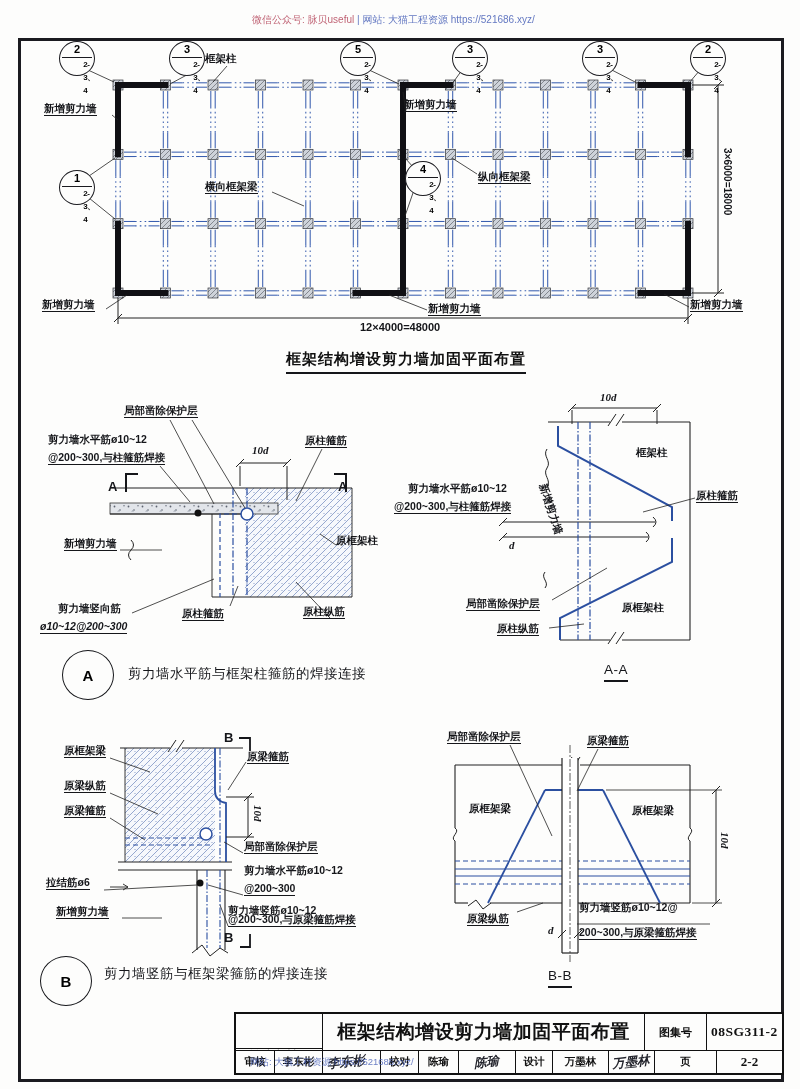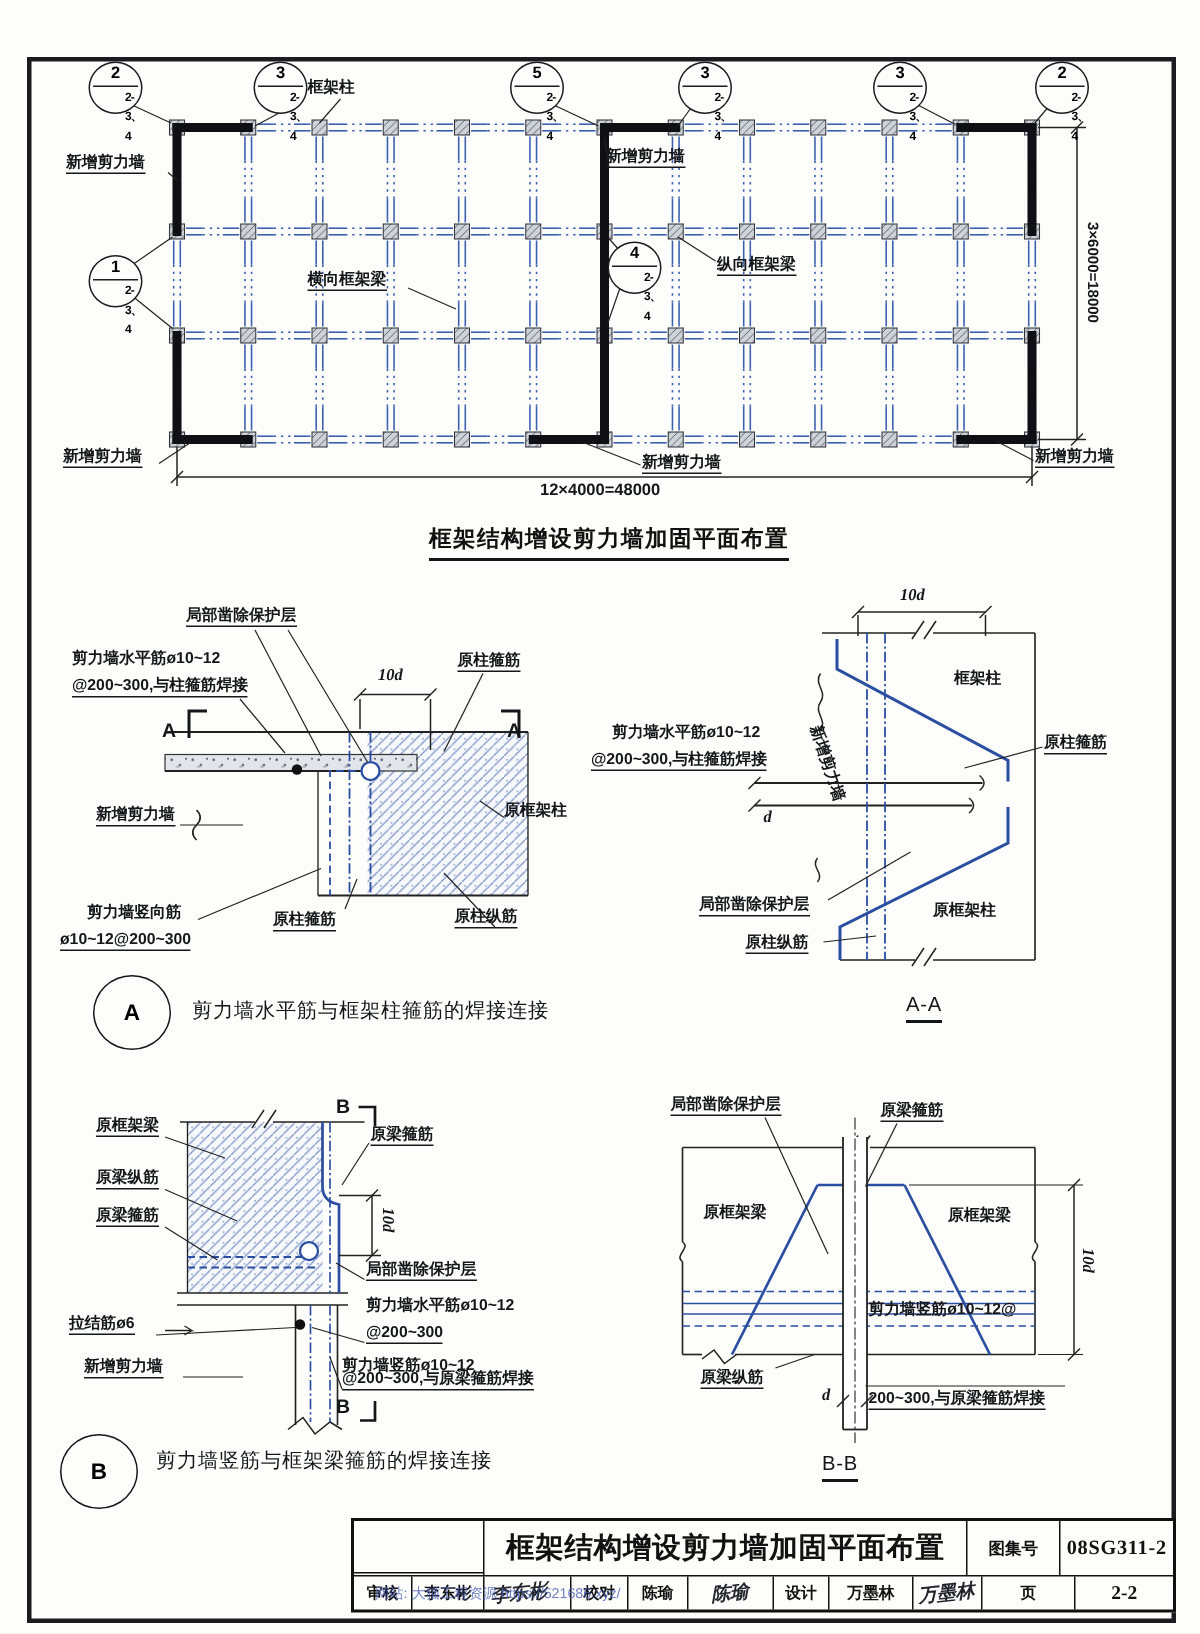--- a/index.html
+++ b/index.html
@@ -44,20 +44,25 @@
   .ano{flex:1;font-family:"Liberation Serif",serif;font-size:13.5px;font-weight:600;letter-spacing:.5px;}
   .sc{font-size:10.5px;font-weight:700;}
   .sig{font-size:12.5px;font-weight:700;color:#23242c;transform:rotate(-6deg) skewX(-16deg);}
   .pno{font-family:"Liberation Serif",serif;font-size:13px;font-weight:700;}
 </style>
 </head>
 <body>
 
 <div id="page">
 
+  <div class="wm" style="left:252px;top:13px;">
+    <span class="w1">微信公众号: 脉贝useful</span>
+    <span class="w2">|</span>
+    <span class="w2">网站: 大猫工程资源 https://521686.xyz/</span>
+  </div>
 
   <div id="sheet-border"></div>
 
   <svg id="art" width="800" height="1089" viewBox="0 0 800 1089">
     <defs>
       <pattern id="hb" width="7" height="7" patternUnits="userSpaceOnUse">
         <rect width="7" height="7" fill="#f6f8fc"></rect>
         <path d="M0,7 L7,0" stroke="#7d93c4" stroke-width="0.8"></path>
         <circle cx="2" cy="2.5" r="0.55" fill="#7d93c4"></circle>
       </pattern>
@@ -932,21 +937,21 @@
   <div class="lbl ul" style="left:124px;top:404px;">局部凿除保护层</div>
   <div class="lbl" style="left:48px;top:433px;">剪力墙水平筋ø10~12</div>
   <div class="lbl ul" style="left:48px;top:451px;">@200~300,与柱箍筋焊接</div>
   <div class="lbl dim" style="left:252px;top:444px;">10d</div>
   <div class="lbl ul" style="left:305px;top:434px;">原柱箍筋</div>
   <div class="lbl mark" style="left:108px;top:480px;">A</div>
   <div class="lbl mark" style="left:338px;top:480px;">A</div>
   <div class="lbl ul" style="left:64px;top:537px;">新增剪力墙</div>
   <div class="lbl" style="left:336px;top:534px;">原框架柱</div>
   <div class="lbl" style="left:58px;top:602px;">剪力墙竖向筋</div>
-  <div class="lbl ul" style="left:40px;top:620px;">ø10~12@200~300</div>
+  <div class="lbl ul" style="left:40px;top:620px;font-style:italic;">ø10~12@200~300</div>
   <div class="lbl ul" style="left:182px;top:607px;">原柱箍筋</div>
   <div class="lbl ul" style="left:303px;top:605px;">原柱纵筋</div>
   <div class="circ" style="left:62px;top:650px;">
     <span>A</span>
   </div>
   <div class="lbl cap" style="left:128px;top:666px;">剪力墙水平筋与框架柱箍筋的焊接连接</div>
 
   <div class="lbl dim" style="left:600px;top:391px;">10d</div>
   <div class="lbl" style="left:636px;top:446px;">框架柱</div>
   <div class="lbl" style="left:408px;top:482px;">剪力墙水平筋ø10~12</div>
@@ -978,21 +983,21 @@
   </div>
   <div class="lbl cap" style="left:104px;top:966px;">剪力墙竖筋与框架梁箍筋的焊接连接</div>
 
   <div class="lbl ul" style="left:447px;top:730px;">局部凿除保护层</div>
   <div class="lbl ul" style="left:587px;top:734px;">原梁箍筋</div>
   <div class="lbl" style="left:469px;top:802px;">原框架梁</div>
   <div class="lbl" style="left:632px;top:804px;">原框架梁</div>
   <div class="lbl dim rot90" style="left:731px;top:832px;">10d</div>
   <div class="lbl ul" style="left:467px;top:912px;">原梁纵筋</div>
   <div class="lbl dim" style="left:548px;top:924px;">d</div>
-  <div class="lbl" style="left:579px;top:867px;">剪力墙竖筋ø10~12@</div>
+  <div class="lbl" style="left:579px;top:901px;">剪力墙竖筋ø10~12@</div>
   <div class="lbl ul" style="left:579px;top:926px;">200~300,与原梁箍筋焊接</div>
   <div class="lbl cap capu" style="left:548px;top:968px;">B-B</div>
 
   <div id="tb">
     <div class="r1">
       <div class="c cat">
         <div>建筑结构体系加固</div>
         <div>增设剪力墙加固</div>
       </div>
       <div class="c maintitle bl">框架结构增设剪力墙加固平面布置</div>

